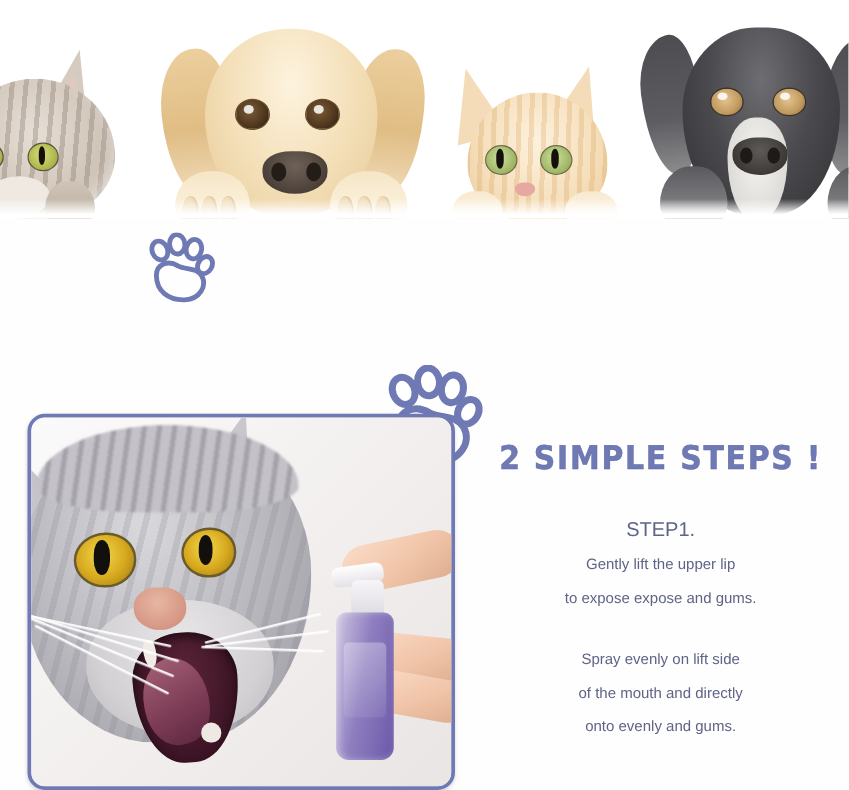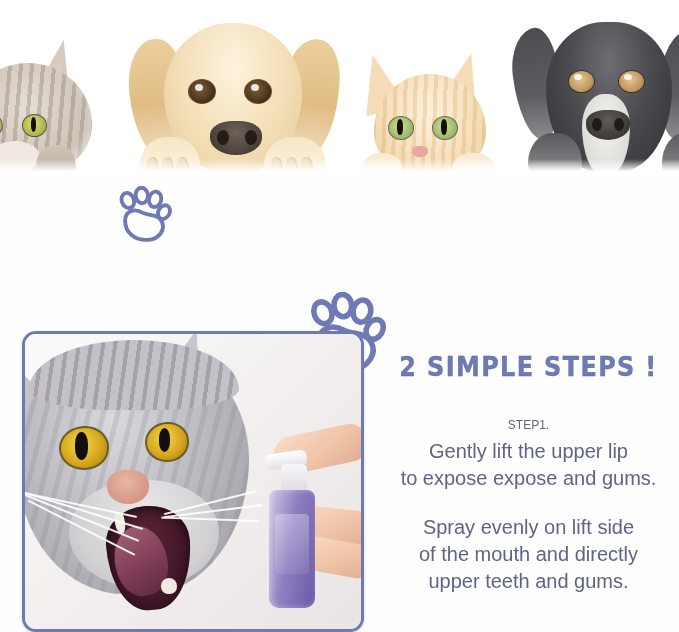--- a/index.html
+++ b/index.html
@@ -253,26 +253,26 @@
     font-weight:700;font-size:26px;letter-spacing:1.5px;
     color:#6f7ab5;
     -webkit-text-stroke:.4px #5a66a4;
     transform:scaleX(.92);
     margin:0 0 30px 0;
     white-space:nowrap;
   }
   .step-block{margin-bottom:22px;}
   .step-title{
     font-family:"Liberation Sans", sans-serif;
-    font-size:12px;font-weight:400;color:#5f6485;
+    font-size:16px;font-weight:400;color:#5f6485;
     line-height:26px;margin:0;
   }
   .step-text{
     font-family:"Liberation Sans", sans-serif;
-    font-size:20px;font-weight:400;color:#5f6485;
+    font-size:12px;font-weight:400;color:#5f6485;
     line-height:27px;margin:0;
   }
 </style>
 </head>
 <body>
 
 <div id="page">
 
   <div class="banner">
 
@@ -418,17 +418,17 @@
 
     <div class="step-block">
       <p class="step-title">STEP1.</p>
       <p class="step-text">Gently lift the upper lip</p>
       <p class="step-text">to expose expose and gums.</p>
     </div>
 
     <div class="step-block">
       <p class="step-text">Spray evenly on lift side</p>
       <p class="step-text">of the mouth and directly</p>
-      <p class="step-text">upper teeth and gums.</p>
+      <p class="step-text">onto evenly and gums.</p>
     </div>
   </div>
 
 </div>
 
 </body></html>

